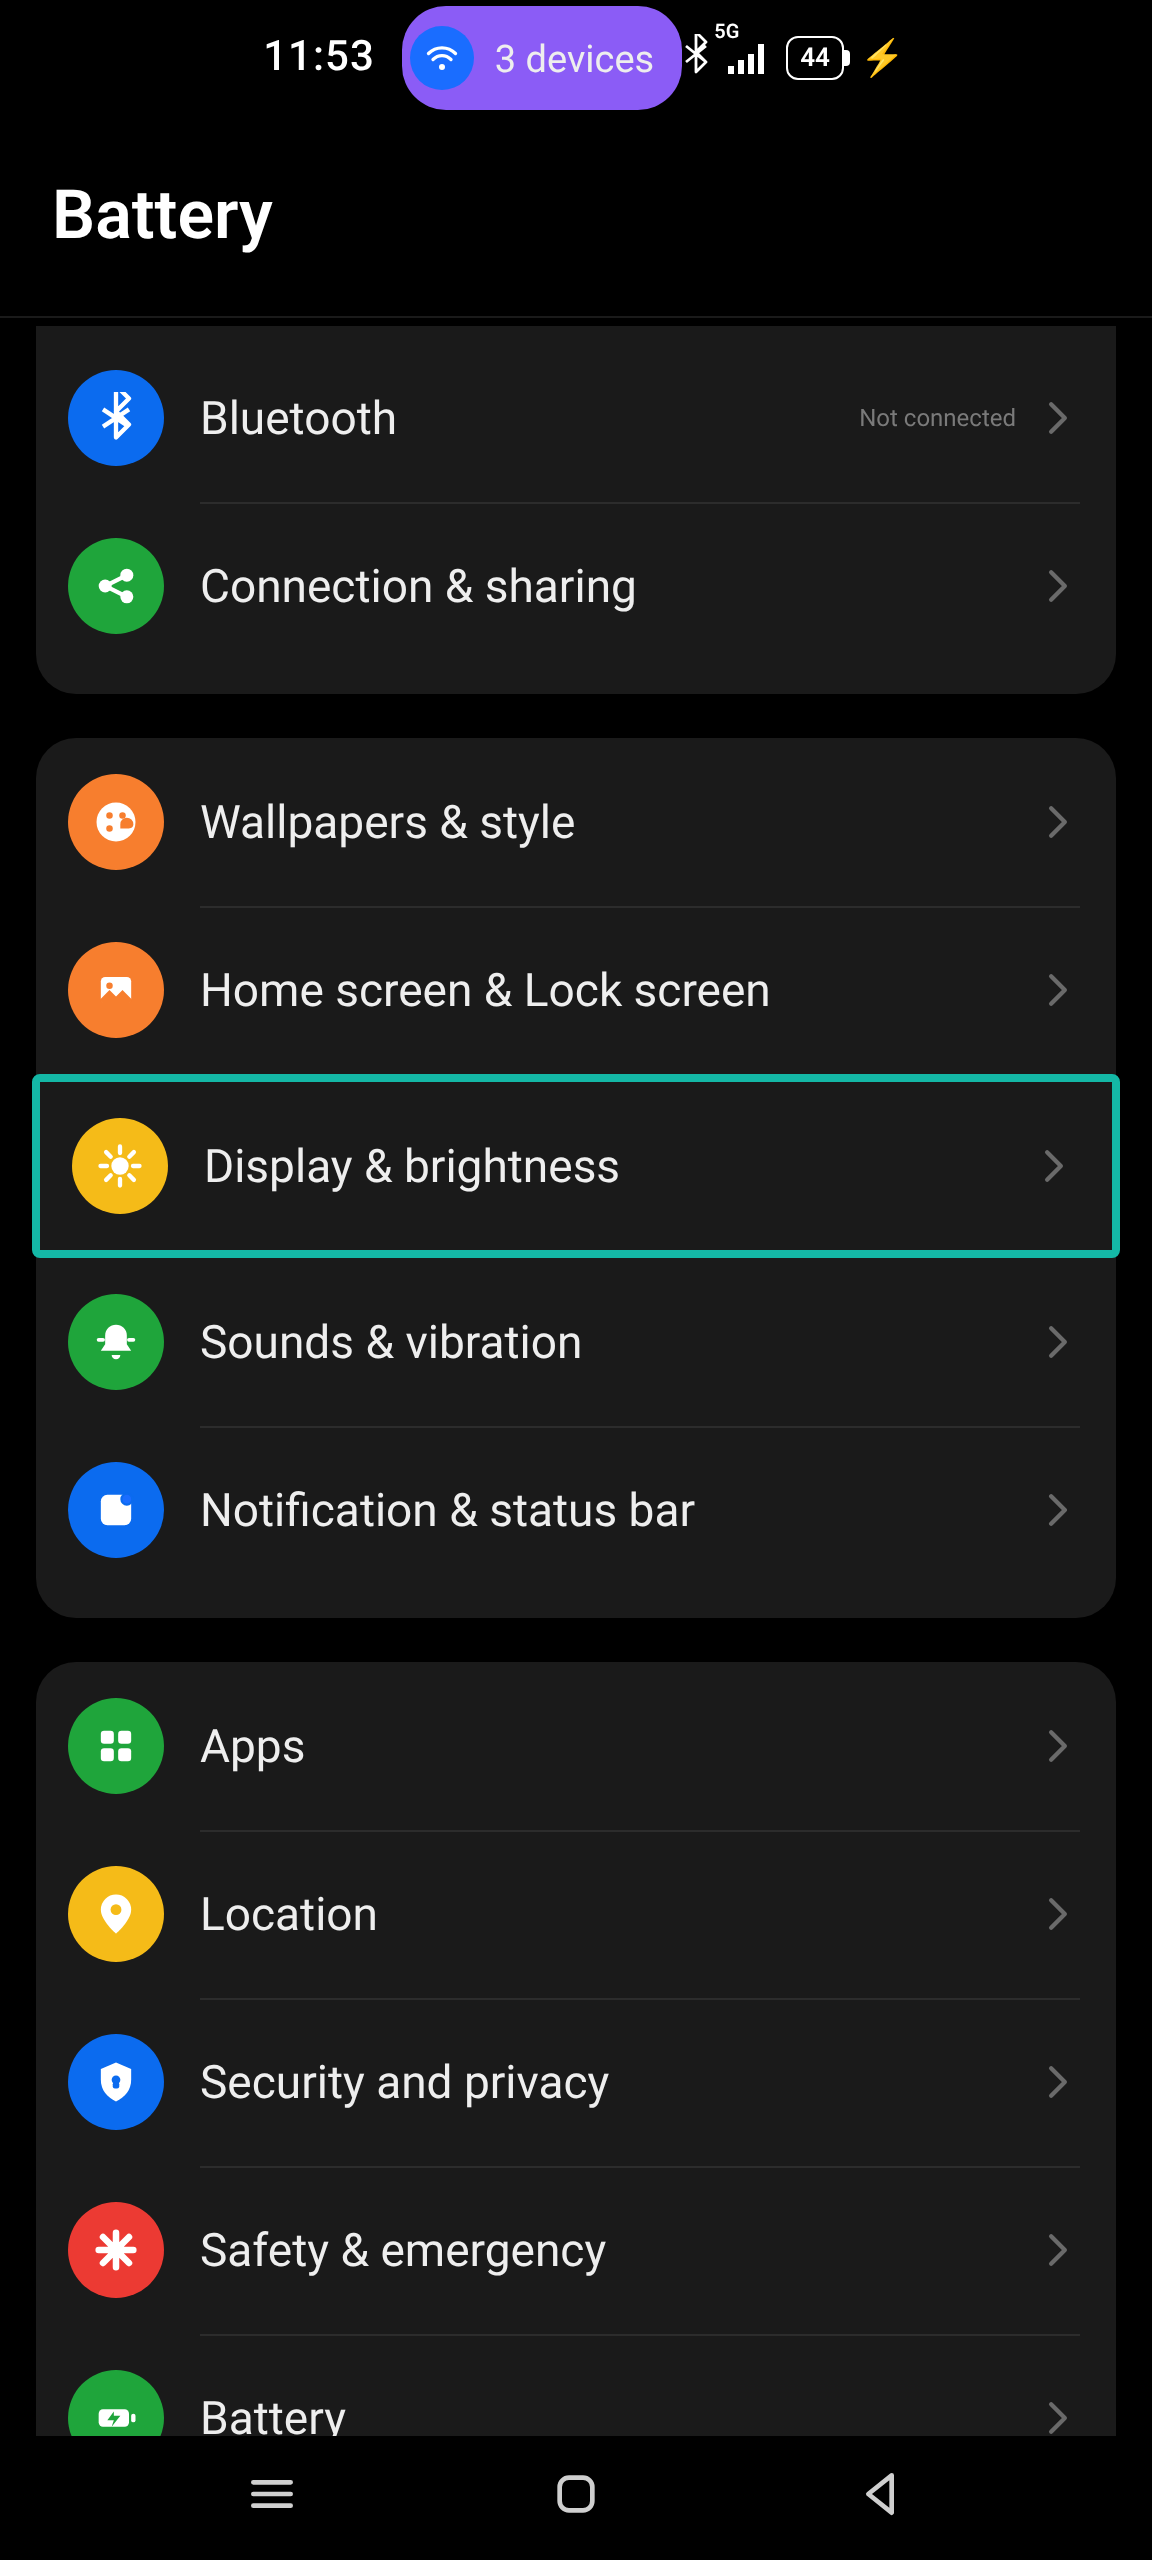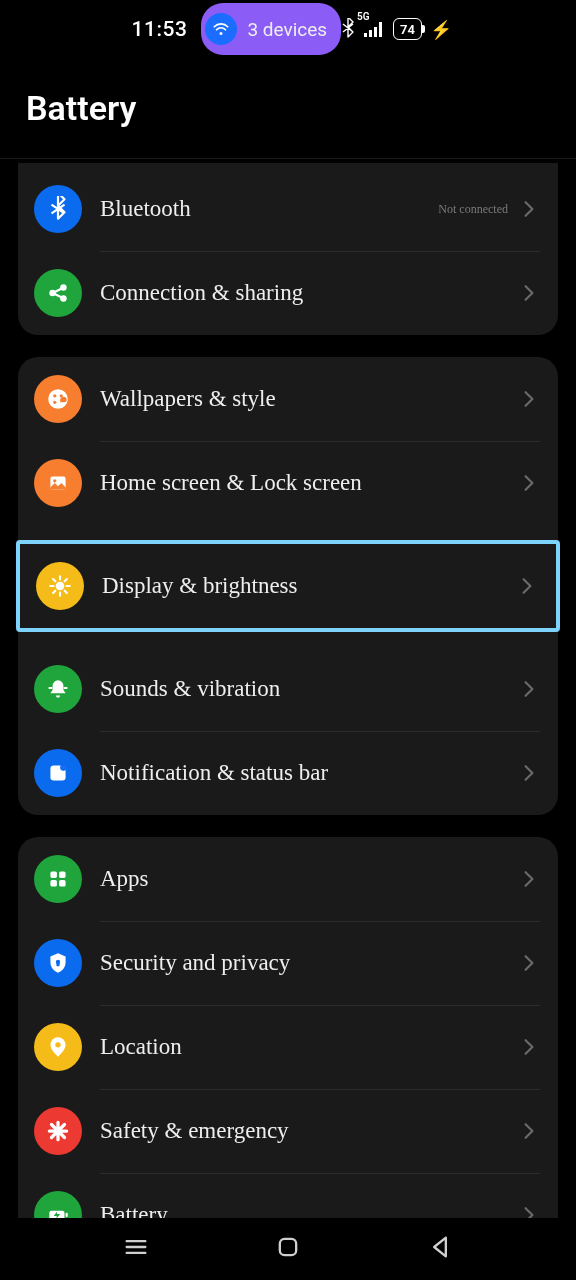--- a/index.html
+++ b/index.html
@@ -68,23 +68,22 @@
   border-bottom: 1px solid #1a1a1a;
 }
 .page-title { font-size: 34px; font-weight: 600; }
 
 
 .content { padding: 0 18px; }
 .section {
   background: #1a1a1a;
   border-radius: 20px;
   margin-top: 22px;
-  padding: 0 0 0 0;
+  padding: 0 0 12px 0;
   overflow: visible;
-  font-family: Liberation Serif, serif;
 }
 .section.first { margin-top: 4px; border-top-left-radius: 0; border-top-right-radius: 0; padding-top: 4px;}
 .row {
   display: flex;
   align-items: center;
   height: 84px;
   padding: 0 18px 0 16px;
   position: relative;
 }
 .row + .row::before {
@@ -113,23 +112,23 @@
   margin-right: 10px;
 }
 .chevron {
   width: 22px; height: 22px;
   display: flex; align-items: center; justify-content: center;
   color: #6a6a6a;
 }
 .chevron svg { width: 12px; height: 20px; }
 
 .highlight-box {
-  border: 4px solid #7dd3fc;
+  border: 4px solid #14b8a6;
   border-radius: 4px;
-  margin: 15px -2px;
+  margin: 0 -2px;
 }
 
 
 .bg-blue   { background: #0b6bef; }
 .bg-green  { background: #1fa53b; }
 .bg-orange { background: #f77e2e; }
 .bg-yellow { background: #f5bb18; }
 .bg-red    { background: #ec3a33; }
 
 
@@ -172,21 +171,21 @@
         <path d="M6 1v18l5-5-5-5 5-5-5-5zM1 6l10 8M1 14l10-8" stroke="#fff" stroke-width="1.4" stroke-linejoin="round"></path>
       </svg>
     </span>
     <span style="display:flex;align-items:flex-end;gap:1px;position:relative;">
       <span class="sigtxt" style="position:absolute;top:-10px;left:-6px;">5G</span>
       <svg width="22" height="16" viewBox="0 0 22 16">
           <path d="M1 16v-4h3v4zm5 0v-7h3v7zm5 0V6h3v10zm5 0V1h3v15z" fill="#fff"></path>
         </svg>
     </span>
     <span class="batt-box">
-        <span>74</span>
+        <span>44</span>
       </span>
     <span class="bolt">⚡</span>
   </div>
 </div>
 
 <div class="page-header">
   <div class="page-title">Battery</div>
 </div>
 
 <div class="content" id="content">
@@ -296,39 +295,39 @@
           </svg>
         </span>
         <span class="label">Apps</span>
         <span class="chevron">
           <svg viewBox="0 0 14 20">
             <use href="#chevron"></use>
           </svg>
         </span>
       </div>
       <div class="row">
+        <span class="iconwrap bg-yellow">
+          <svg width="26" height="26" viewBox="0 0 24 24">
+            <use href="#location-icon"></use>
+          </svg>
+        </span>
+        <span class="label">Location</span>
+        <span class="chevron">
+          <svg viewBox="0 0 14 20">
+            <use href="#chevron"></use>
+          </svg>
+        </span>
+      </div>
+      <div class="row">
         <span class="iconwrap bg-blue">
           <svg width="26" height="26" viewBox="0 0 24 24">
             <use href="#shield-icon"></use>
           </svg>
         </span>
         <span class="label">Security and privacy</span>
-        <span class="chevron">
-          <svg viewBox="0 0 14 20">
-            <use href="#chevron"></use>
-          </svg>
-        </span>
-      </div>
-      <div class="row">
-        <span class="iconwrap bg-yellow">
-          <svg width="26" height="26" viewBox="0 0 24 24">
-            <use href="#location-icon"></use>
-          </svg>
-        </span>
-        <span class="label">Location</span>
         <span class="chevron">
           <svg viewBox="0 0 14 20">
             <use href="#chevron"></use>
           </svg>
         </span>
       </div>
       <div class="row">
         <span class="iconwrap bg-red">
           <svg width="26" height="26" viewBox="0 0 24 24">
             <use href="#emergency-icon"></use>

